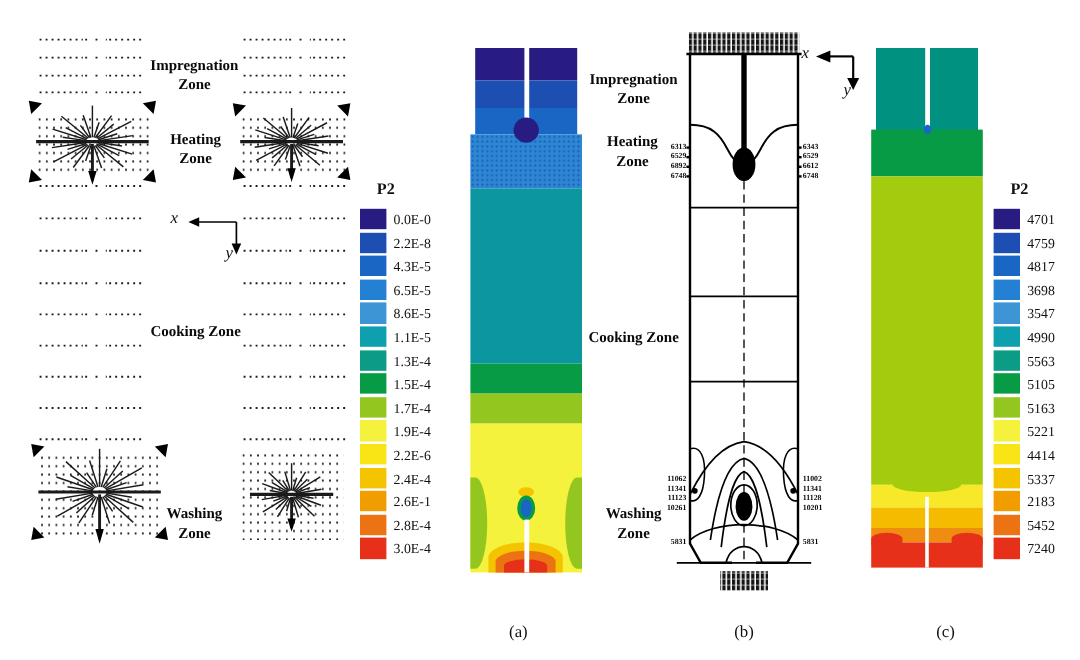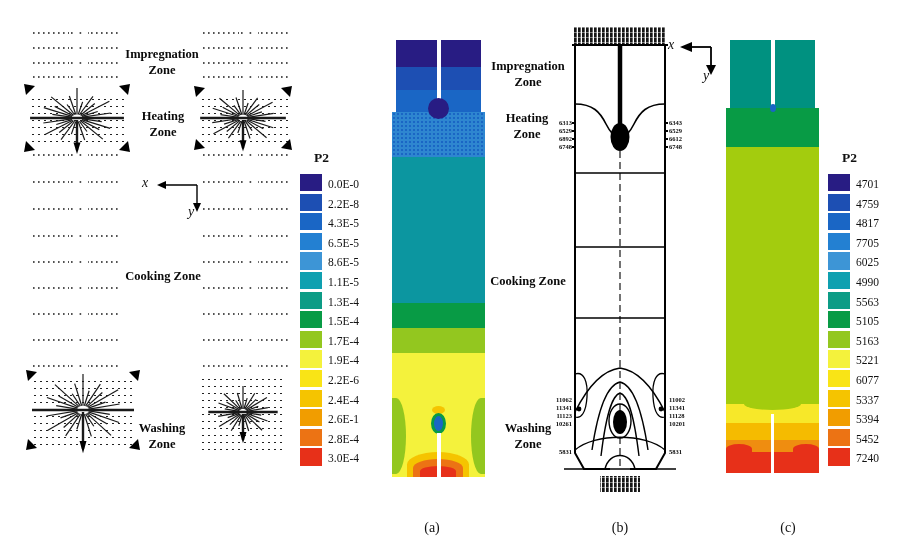--- a/index.html
+++ b/index.html
@@ -466,25 +466,25 @@
         <div class="lg-row">
           <span class="sw" style="background: rgb(29, 79, 179);"></span>
           <span class="lgl">4759</span>
         </div>
         <div class="lg-row">
           <span class="sw" style="background: rgb(26, 102, 197);"></span>
           <span class="lgl">4817</span>
         </div>
         <div class="lg-row">
           <span class="sw" style="background: rgb(35, 128, 210);"></span>
-          <span class="lgl">7705</span>
+          <span class="lgl">3698</span>
         </div>
         <div class="lg-row">
           <span class="sw sp" style="background: rgb(61, 149, 214);"></span>
-          <span class="lgl">6025</span>
+          <span class="lgl">3547</span>
         </div>
         <div class="lg-row">
           <span class="sw" style="background: rgb(15, 160, 176);"></span>
           <span class="lgl">4990</span>
         </div>
         <div class="lg-row">
           <span class="sw" style="background: rgb(12, 156, 134);"></span>
           <span class="lgl">5563</span>
         </div>
         <div class="lg-row">
@@ -494,29 +494,29 @@
         <div class="lg-row">
           <span class="sw" style="background: rgb(147, 199, 31);"></span>
           <span class="lgl">5163</span>
         </div>
         <div class="lg-row">
           <span class="sw" style="background: rgb(244, 242, 60);"></span>
           <span class="lgl">5221</span>
         </div>
         <div class="lg-row">
           <span class="sw" style="background: rgb(249, 228, 22);"></span>
-          <span class="lgl">6077</span>
+          <span class="lgl">4414</span>
         </div>
         <div class="lg-row">
           <span class="sw" style="background: rgb(245, 196, 0);"></span>
           <span class="lgl">5337</span>
         </div>
         <div class="lg-row">
           <span class="sw" style="background: rgb(241, 157, 0);"></span>
-          <span class="lgl">5394</span>
+          <span class="lgl">2183</span>
         </div>
         <div class="lg-row">
           <span class="sw" style="background: rgb(236, 115, 20);"></span>
           <span class="lgl">5452</span>
         </div>
         <div class="lg-row">
           <span class="sw" style="background: rgb(231, 48, 25);"></span>
           <span class="lgl">7240</span>
         </div>
       </div>

